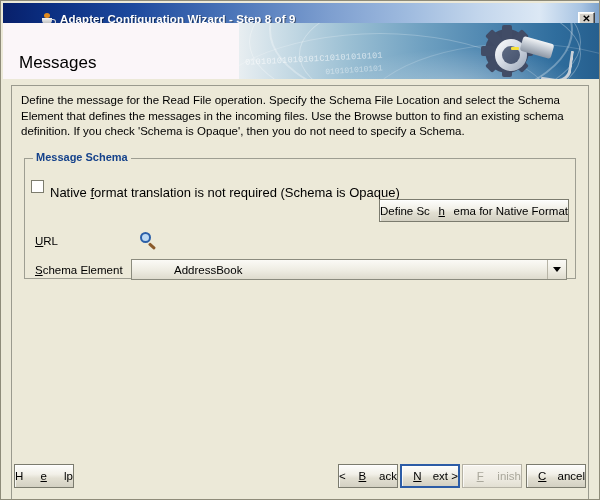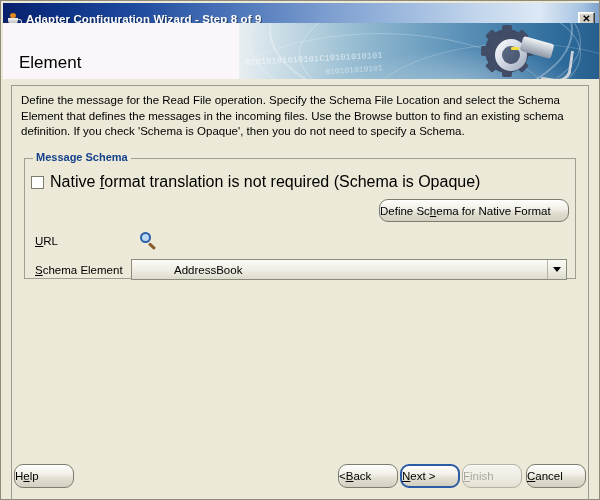--- a/index.html
+++ b/index.html
@@ -26,20 +26,21 @@
     left: 2px; top: 2px;
     width: 596px;
     height: 32px;
     background: linear-gradient(to right,
         #08206b 0%, #0b2f82 8%, #1e4a9e 22%,
         #4a74b8 38%, #7e9fd0 55%, #9fbbdf 68%,
         #c3d6ec 80%, #dce8f5 90%, #a8c4e2 97%, #7fa4cd 100%);
     display: flex;
     align-items: center;
     box-sizing: border-box;
+    padding-left: 34px;
   }
   .title-icon {
     width: 16px; height: 16px;
     margin-left: 3px; margin-right: 4px;
     position: relative;
     flex: none;
   }
   .title-text {
     color: #ffffff;
     font-size: 11.5px;
@@ -248,37 +249,38 @@
   .checkbox {
     width: 13px; height: 13px;
     background: #ffffff;
     border: 1px solid #7c7c6e;
     box-sizing: border-box;
     cursor: default;
     flex: none;
   }
   .cb-label {
     margin-left: 6px;
-    font-size: 16px;
+    font-size: 13px;
     color: #000;
     white-space: nowrap;
+    margin-top: 12px;
   }
 
   .btn {
     background: linear-gradient(to bottom, #fdfdfc 0%, #f2f0e8 42%, #e2dfd2 60%, #d3d0c2 100%);
     border: 1px solid #7b7b6e;
-    border-radius: 9px;
+    border-radius: 0;
     font-family: "Liberation Sans", sans-serif;
     font-size: 11.5px;
     color: #000;
     cursor: default;
     box-sizing: border-box;
     display: flex;
     align-items: center;
-    justify-content: flex-start;
+    justify-content: space-between;
     box-shadow: inset 1px 1px 0 rgba(255,255,255,.75);
   }
   .btn-define {
     position: absolute;
     right: 6px; top: 40px;
     width: 190px; height: 23px;
   }
 
   .field-row {
     position: absolute;
@@ -454,21 +456,21 @@
           <div class="gear-tooth" style="transform:rotate(90deg)"></div>
           <div class="gear-tooth" style="transform:rotate(135deg)"></div>
           <div class="gear-inner"></div>
           <div class="gear-hole"></div>
         </div>
         <div class="wrench-head"></div>
         <div class="gear-spark"></div>
         <div class="wrench-cable"></div>
       </div>
     </div>
-    <div class="page-title">Element</div>
+    <div class="page-title">Messages</div>
   </div>
 
   <div class="content-panel">
     <div class="desc">Define the message for the Read File operation.  Specify the Schema File Location and select the Schema Element that defines the messages in the incoming files. Use the Browse button to find an existing schema definition. If you check 'Schema is Opaque', then you do not need to specify a Schema.</div>
 
     <div class="groupbox">
       <div class="group-title">Message Schema</div>
 
       <div class="cb-row">
         <div class="checkbox"></div>

